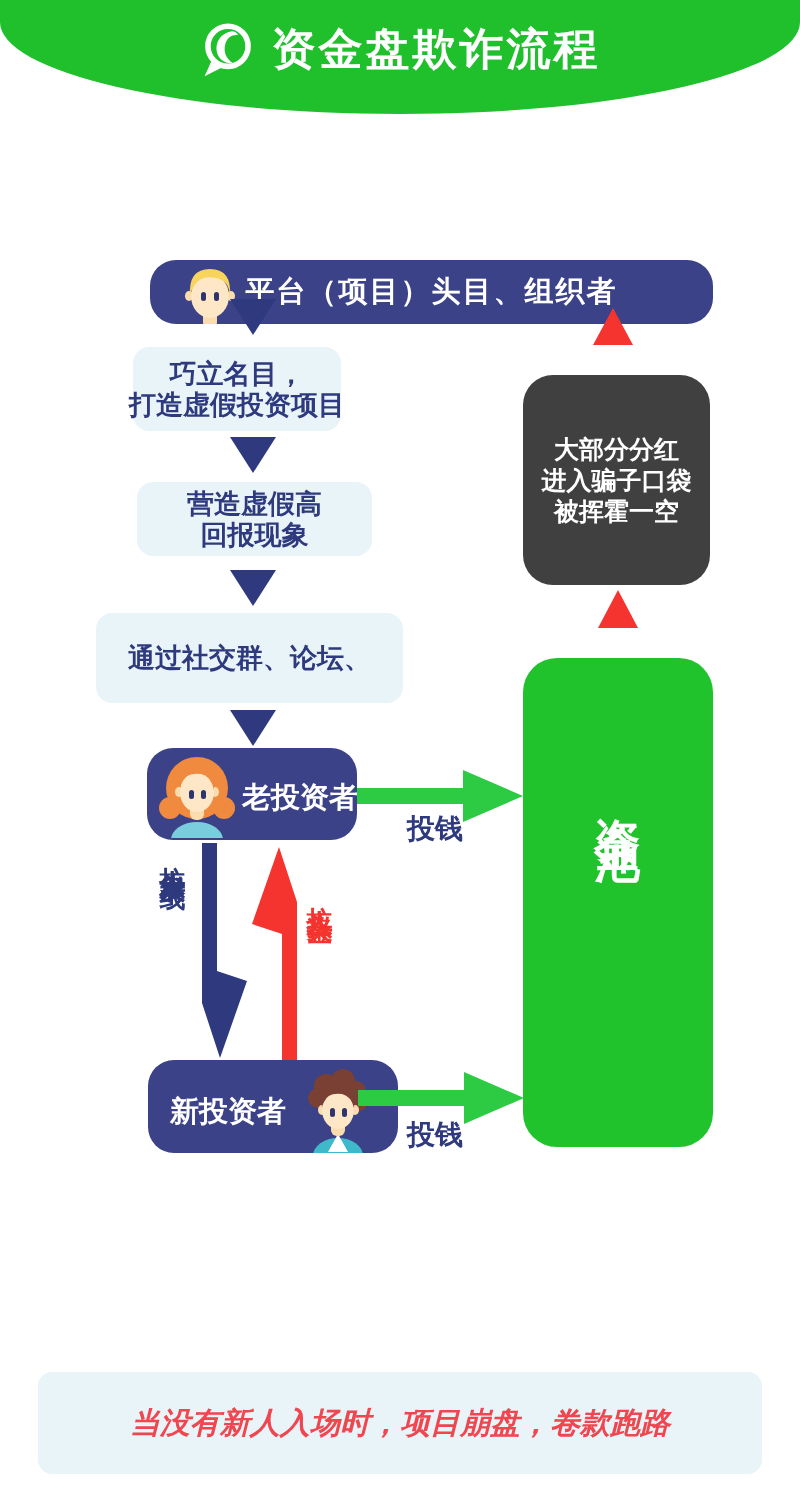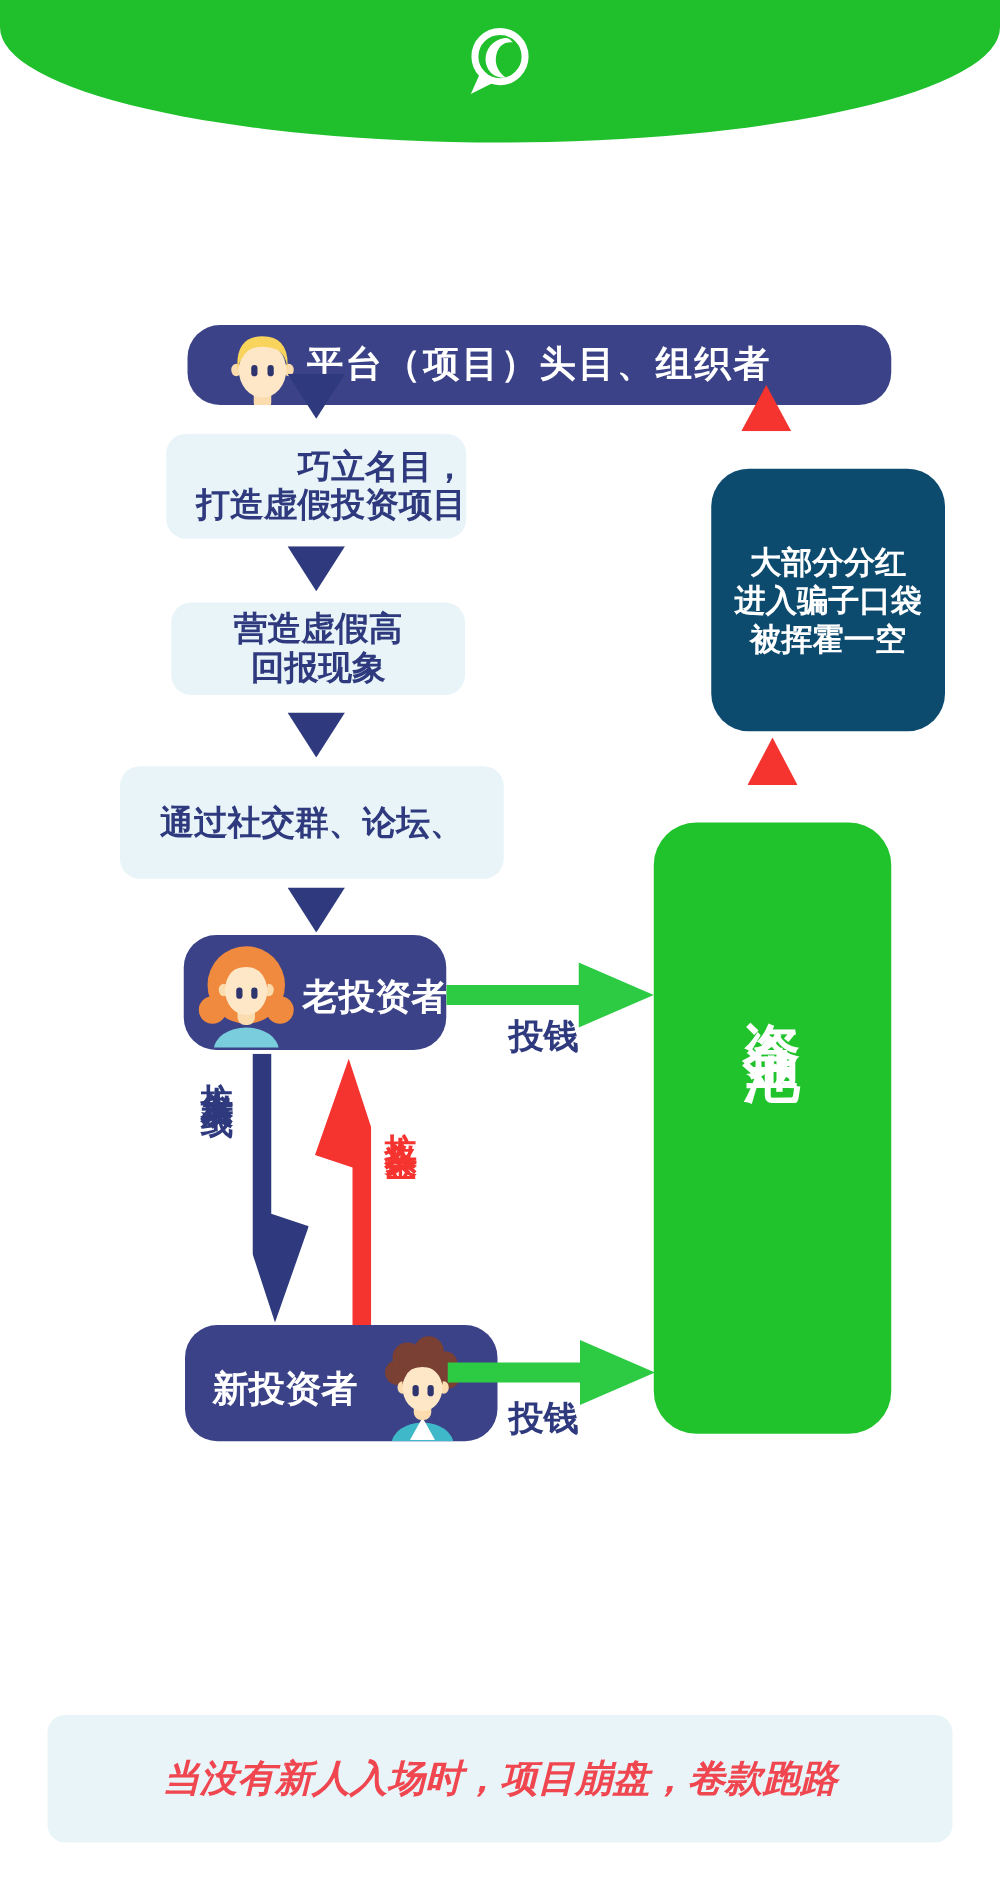--- a/index.html
+++ b/index.html
@@ -18,21 +18,21 @@
   
   .navybox{background:#3b4287;border-radius:26px;overflow:hidden;}
   .palebox{background:#e9f4f9;border-radius:16px;}
   .navytext{color:#2e3a7d;}
   .center{display:flex;flex-direction:column;align-items:center;justify-content:center;text-align:center;}
   .stepline{font-size:27px;line-height:31px;color:#2e3a7d;white-space:nowrap;}
   .orglabel{font-size:29px;letter-spacing:2px;color:#fff;white-space:nowrap;}
   .invlabel{font-size:29px;color:#fff;white-space:nowrap;}
   .moneylabel{font-size:28px;color:#2e3a7d;white-space:nowrap;}
   .vlabel{writing-mode:vertical-rl;text-orientation:upright;font-size:26px;letter-spacing:3px;white-space:nowrap;}
-  .redbox{background:#0c4a6e;border-radius:30px;margin-left:46px;}
+  .redbox{background:#404040;border-radius:30px;}
   .redline{font-size:25px;line-height:31px;color:#fff;white-space:nowrap;}
   .poolbox{background:#21c32d;border-radius:34px;}
   .poollabel{writing-mode:vertical-rl;text-orientation:upright;font-size:46px;letter-spacing:10px;color:#fff;}
   .footerbox{background:#e9f4f9;border-radius:14px;}
   .footertext{font-size:30px;color:#ef4650;white-space:nowrap;font-style:italic;}
   svg{display:block;}
 </style>
 </head>
 <body>
 
@@ -40,20 +40,21 @@
 
   <div class="abs header"></div>
   <div class="abs titlerow">
     <span>
       <svg width="56" height="58" viewBox="0 0 60 62">
         <circle cx="30" cy="27" r="21.5" fill="none" stroke="#ffffff" stroke-width="6"></circle>
         <path d="M13 41 L5 59 L25 49 Z" fill="#ffffff"></path>
         <path d="M34 11 C22 13 16 23 18 33 C20 42 28 46 35 45 C28 40 25 33 27 25 C29 17 35 14 41 15 C39 12 37 11 34 11 Z" fill="#ffffff"></path>
       </svg>
     </span>
+    <span class="title">资金盘欺诈流程</span>
   </div>
 
   <div class="abs navybox center" style="left:150px;top:212px;width:563px;height:64px;margin-top:48px;">
     <span class="orglabel">平台（项目）头目、组织者</span>
     <span class="abs" style="left:20px;top:2px;">
       <svg width="80" height="84" viewBox="0 0 80 84">
         <ellipse cx="40" cy="86" rx="28" ry="20" fill="#3d5fd1"></ellipse>
         <rect x="33" y="48" width="14" height="18" rx="6" fill="#fbdcae"></rect>
         <ellipse cx="19" cy="34" rx="4" ry="5" fill="#fbdcae"></ellipse>
         <ellipse cx="61" cy="34" rx="4" ry="5" fill="#fbdcae"></ellipse>
@@ -62,21 +63,21 @@
         <rect x="31" y="30" width="5" height="9" rx="2.5" fill="#2e356e"></rect>
         <rect x="44" y="30" width="5" height="9" rx="2.5" fill="#2e356e"></rect>
       </svg>
     </span>
   </div>
 
   <svg class="abs" style="left:230px;top:299px;" width="46" height="36" viewBox="0 0 46 36">
       <polygon points="0,0 46,0 23,36" fill="#2e3a7d"></polygon>
     </svg>
 
-  <div class="abs palebox center" style="left:133px;top:347px;width:240px;height:84px;align-items:flex-end;">
+  <div class="abs palebox center" style="left:133px;top:347px;width:208px;height:84px;">
     <div class="stepline">巧立名目，</div>
     <div class="stepline">打造虚假投资项目</div>
   </div>
 
   <svg class="abs" style="left:230px;top:437px;" width="46" height="36" viewBox="0 0 46 36">
       <polygon points="0,0 46,0 23,36" fill="#2e3a7d"></polygon>
     </svg>
 
   <div class="abs palebox center" style="left:137px;top:482px;width:235px;height:74px;">
     <div class="stepline">营造虚假高</div>

